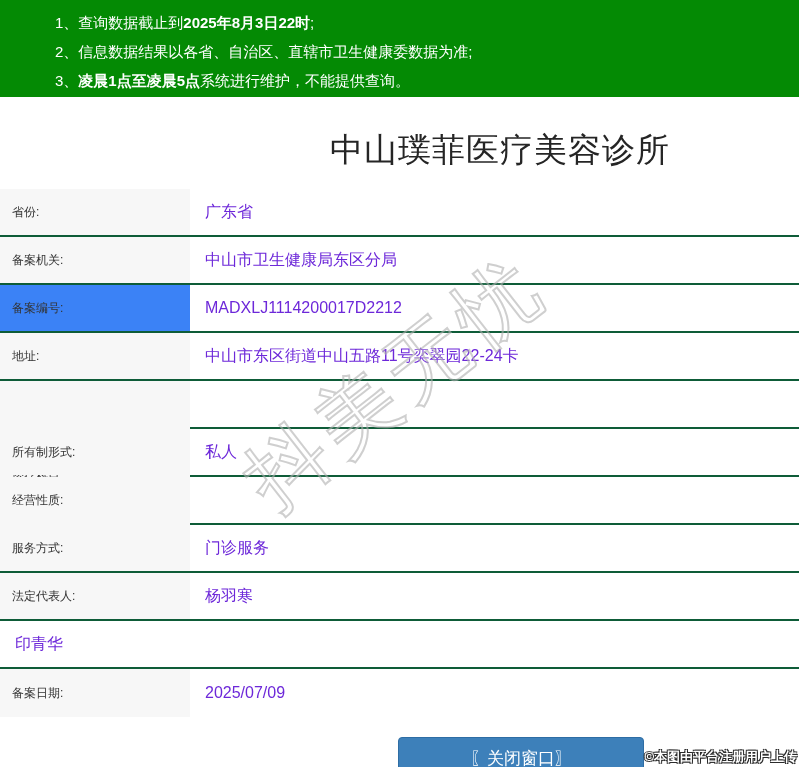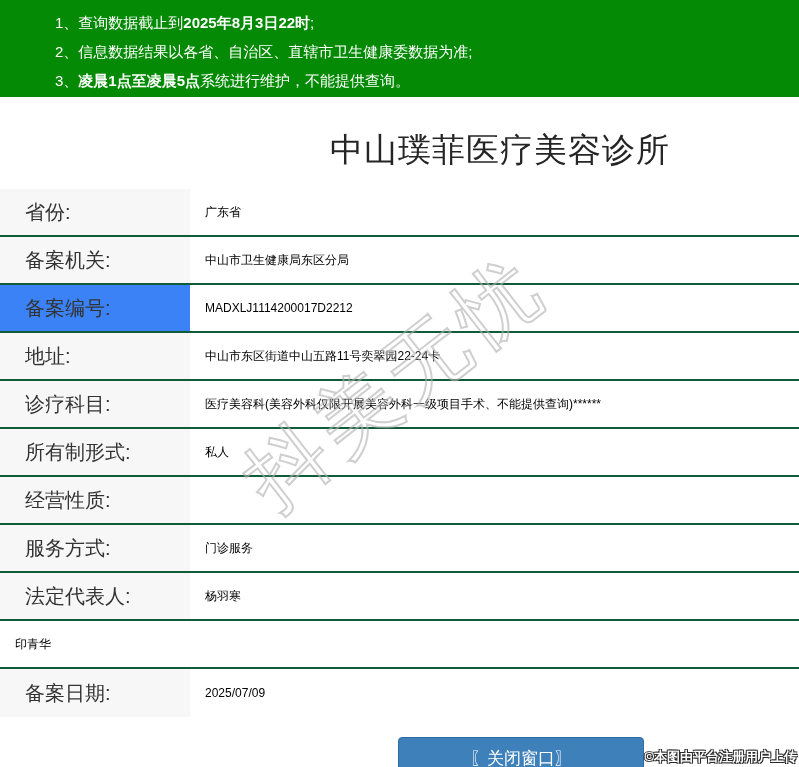--- a/index.html
+++ b/index.html
@@ -22,26 +22,26 @@
     text-align:center; font-size:33px; font-weight:500; color:#252525;
     letter-spacing:1px; white-space:nowrap;
   }
 
   
   .info-table { position:absolute; top:189px; left:0; width:799px; }
   .info-row { display:flex; height:48px; align-items:stretch; }
   .info-row:not(:last-child) { border-bottom:2px solid #0e5c38; }
   .row-label {
     width:190px; flex:0 0 190px; background:#f7f7f7;
-    display:flex; align-items:center; padding-left:25px;
-    font-size:20px; color:#333;
+    display:flex; align-items:center; padding-left:12px;
+    font-size:12px; color:#333;
   }
   .row-value {
     flex:1; display:flex; align-items:center; padding-left:15px;
-    font-size:12px; color:#000000; white-space:nowrap; overflow:hidden;
+    font-size:16px; color:#6d28d9; white-space:nowrap; overflow:hidden;
   }
 
   
   .watermark {
     position:absolute; left:396px; top:384px;
     transform:translate(-50%,-50%) rotate(-38deg);
     font-size:80px; letter-spacing:8px; white-space:nowrap;
     color:rgba(255,255,255,0.10);
     -webkit-text-stroke:2px rgba(175,175,175,0.6);
     pointer-events:none; user-select:none;
@@ -94,21 +94,21 @@
       <div class="info-row" style="border-color: rgb(14, 92, 56);">
         <div class="row-label" style="background: #3b82f6;">备案编号:</div>
         <div class="row-value">MADXLJ1114200017D2212</div>
       </div>
 
       <div class="info-row" style="border-color: rgb(14, 92, 56);">
         <div class="row-label" style="background: rgb(247, 247, 247);">地址:</div>
         <div class="row-value">中山市东区街道中山五路11号奕翠园22-24卡</div>
       </div>
 
-      <div class="info-row" style="border-color: rgb(14, 92, 56);">
+      <div class="info-row" style="border-color: rgb(14, 92, 56); flex-direction: column;">
         <div class="row-label" style="background: rgb(247, 247, 247);">诊疗科目:</div>
         <div class="row-value">医疗美容科(美容外科仅限开展美容外科一级项目手术、不能提供查询)******</div>
       </div>
 
       <div class="info-row" style="border-color: rgb(14, 92, 56);">
         <div class="row-label" style="background: rgb(247, 247, 247);">所有制形式:</div>
         <div class="row-value">私人</div>
       </div>
 
       <div class="info-row" style="border-color: rgb(14, 92, 56);">

